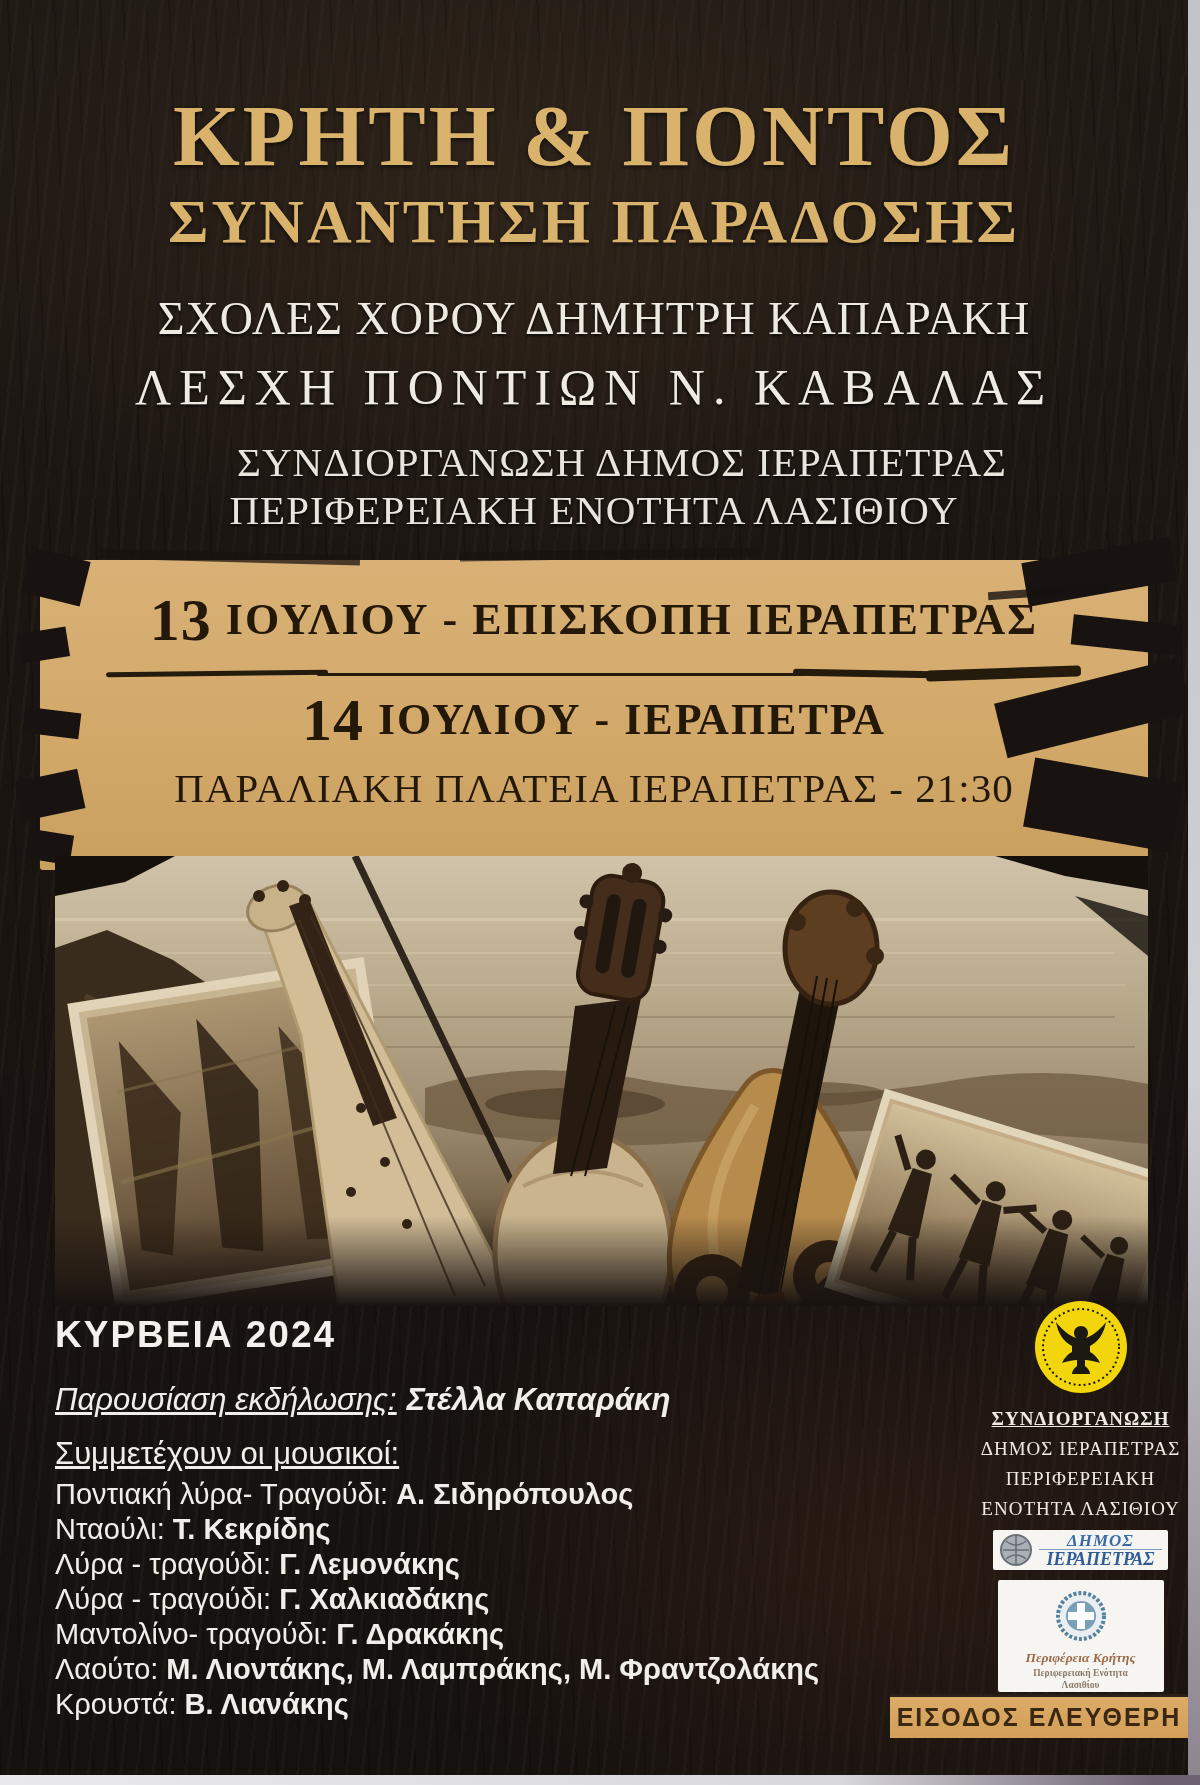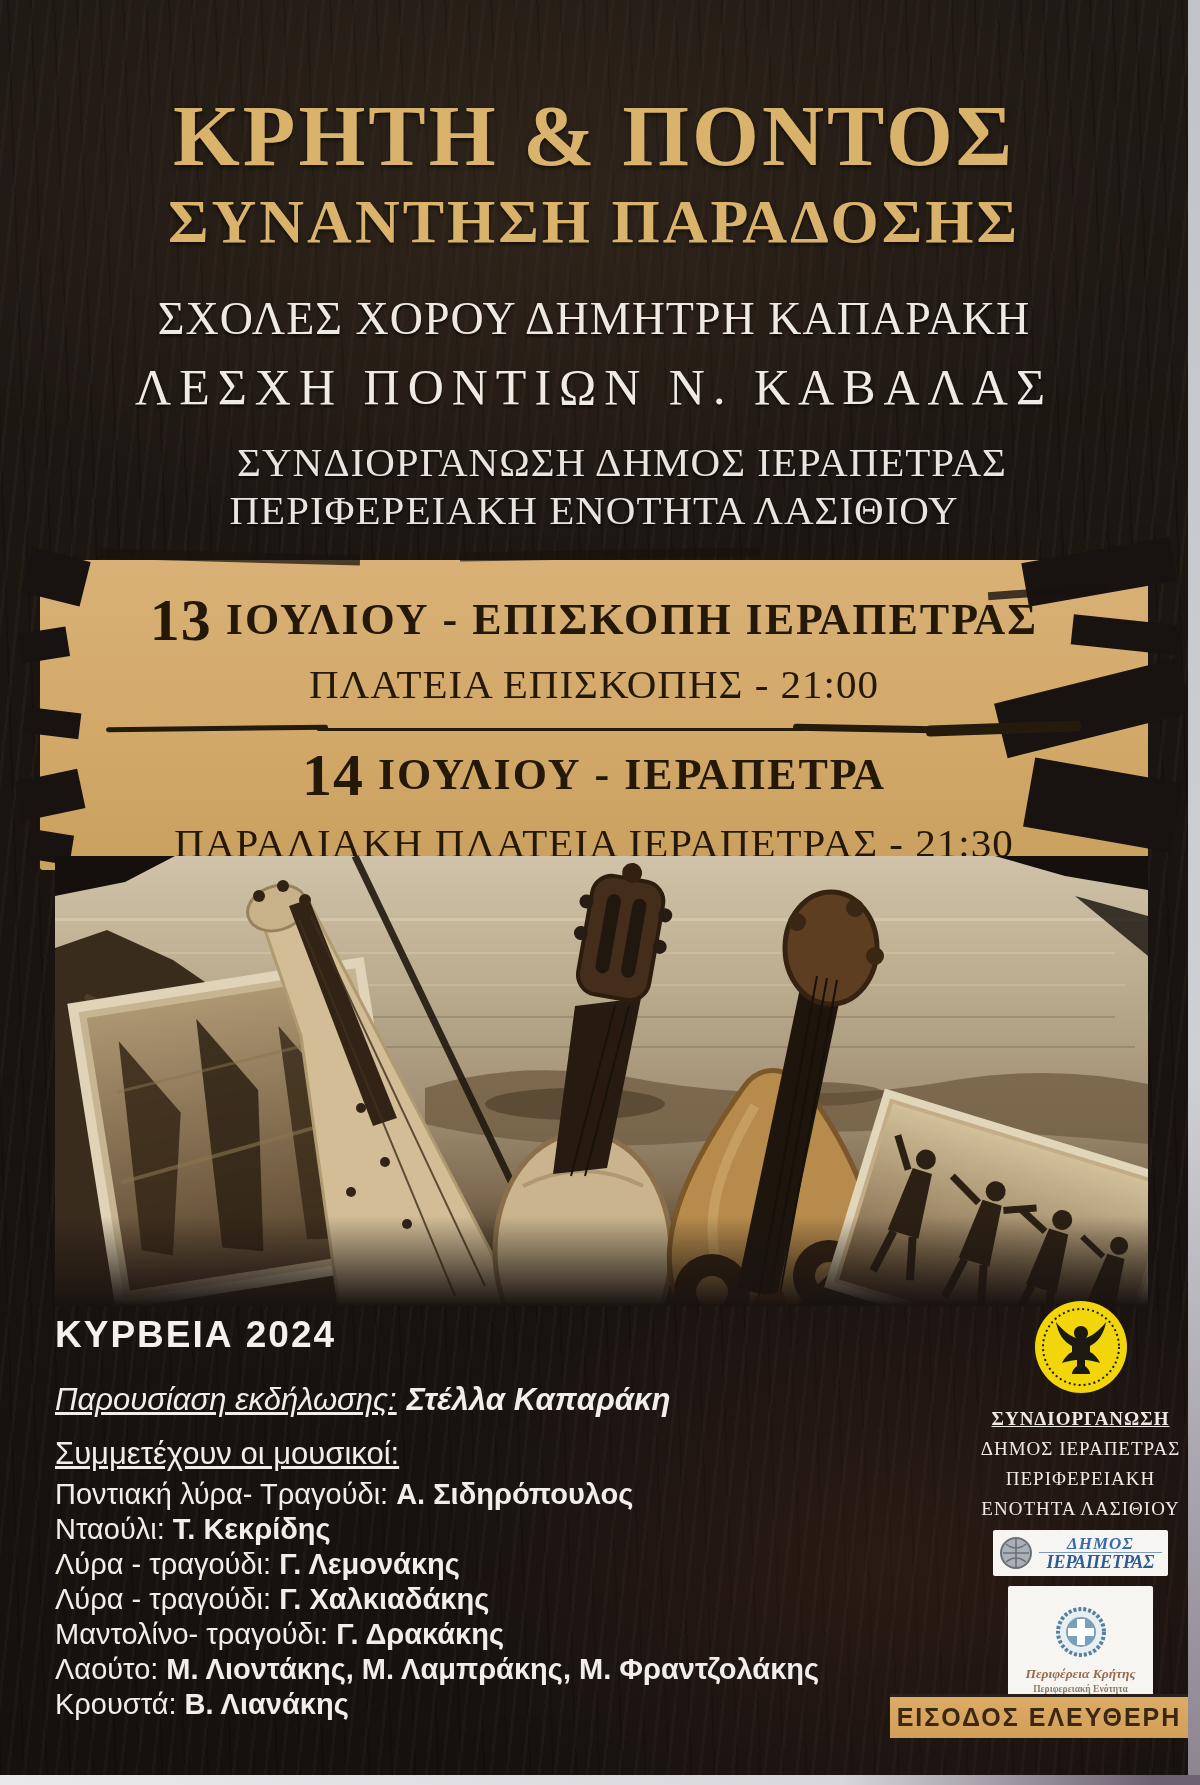--- a/index.html
+++ b/index.html
@@ -40,25 +40,25 @@
   .presentation .pname{font-weight:bold;margin-left:10px;}
   .mus-heading{left:55px;top:1436px;color:#f1eee9;font-family:"Liberation Sans",sans-serif;font-size:31px;text-decoration:underline;}
   .mus-list{left:55px;top:1477px;color:#f1eee9;font-family:"Liberation Sans",sans-serif;font-size:29px;line-height:35px;width:790px;}
   .mus-list .mname{font-weight:bold;margin-left:8px;}
   
   .rightcol{left:973px;top:1300px;width:215px;text-align:center;color:#efeae2;}
   .eagle-badge{position:relative;display:inline-block;width:94px;height:94px;margin-bottom:14px;}
   .coorg-heading{font-size:19px;letter-spacing:1px;text-decoration:underline;font-weight:bold;}
   .coorg-line{font-size:19px;letter-spacing:1px;margin-top:8px;}
   .logo-box{margin:10px auto 0 auto;background:#f6f5f2;border-radius:2px;overflow:hidden;}
-  .dimos-box{width:175px;height:46px;display:flex;align-items:center;padding:0 6px;box-sizing:border-box;gap:6px;}
+  .dimos-box{width:175px;height:40px;display:flex;align-items:center;padding:0 6px;box-sizing:border-box;gap:6px;}
   .dimos-text{flex:1;text-align:center;font-style:italic;font-weight:bold;color:#3a6aa8;line-height:1.02;}
   .dimos-l1{font-size:17px;letter-spacing:1px;}
   .dimos-l2{font-size:18px;color:#2f5c96;border-top:1px solid #7d9cc0;}
-  .region-box{width:145px;height:112px;padding-top:20px;box-sizing:border-box;}
+  .region-box{width:166px;height:112px;padding-top:10px;box-sizing:border-box;}
   .region-l1{font-size:13.5px;font-weight:bold;font-style:italic;color:#9a6a4a;margin-top:4px;}
   .region-l2{font-size:9.5px;font-weight:bold;color:#8a7a68;margin-top:2px;}
   .free-entry{left:890px;top:1694px;width:298px;height:44px;background:linear-gradient(180deg,#dcab66,#d29f58);
      border-top:3px solid #2a2017;box-sizing:border-box;display:flex;align-items:center;justify-content:center;
      font-family:"Liberation Sans",sans-serif;font-weight:bold;font-size:25px;color:#3a2812;letter-spacing:2px;}
 </style>
 </head>
 <body>
 
 <div class="stage">
@@ -83,21 +83,20 @@
       <span class="brush" style="right:-40px;top:120px;width:190px;height:56px;transform:rotate(-14deg);"></span>
       <span class="brush" style="right:-30px;top:210px;width:150px;height:70px;transform:rotate(10deg);"></span>
       <span class="brush" style="right:40px;top:28px;width:120px;height:8px;transform:rotate(-4deg);opacity:.8;"></span>
       <span class="brush" style="left:60px;top:-8px;width:260px;height:10px;transform:rotate(1.5deg);opacity:.75;"></span>
       <span class="brush" style="left:420px;top:-10px;width:300px;height:9px;transform:rotate(-1deg);opacity:.7;"></span>
 
       <div class="banner-content" style="top:30px;">
         <div class="date-line">
           <span class="date-num">13</span><span class="date-rest">ΙΟΥΛΙΟΥ - ΕΠΙΣΚΟΠΗ ΙΕΡΑΠΕΤΡΑΣ</span>
         </div>
-        <div class="venue-line">ΠΛΑΤΕΙΑ ΕΠΙΣΚΟΠΗΣ - 21:00</div>
         <div class="divider-wrap">
           <span style="left:6%;top:5px;width:20%;height:5px;transform:rotate(-.6deg);"></span>
           <span style="left:25%;top:7px;width:44%;height:3px;"></span>
           <span style="left:68%;top:4px;width:13%;height:7px;transform:rotate(1deg);"></span>
           <span style="left:80%;top:2px;width:14%;height:11px;transform:rotate(-2deg);"></span>
         </div>
         <div class="date-line" style="margin-top:10px;">
           <span class="date-num">14</span><span class="date-rest">ΙΟΥΛΙΟΥ - ΙΕΡΑΠΕΤΡΑ</span>
         </div>
         <div class="venue-line" style="margin-top:18px;">ΠΑΡΑΛΙΑΚΗ ΠΛΑΤΕΙΑ ΙΕΡΑΠΕΤΡΑΣ - 21:30</div>

